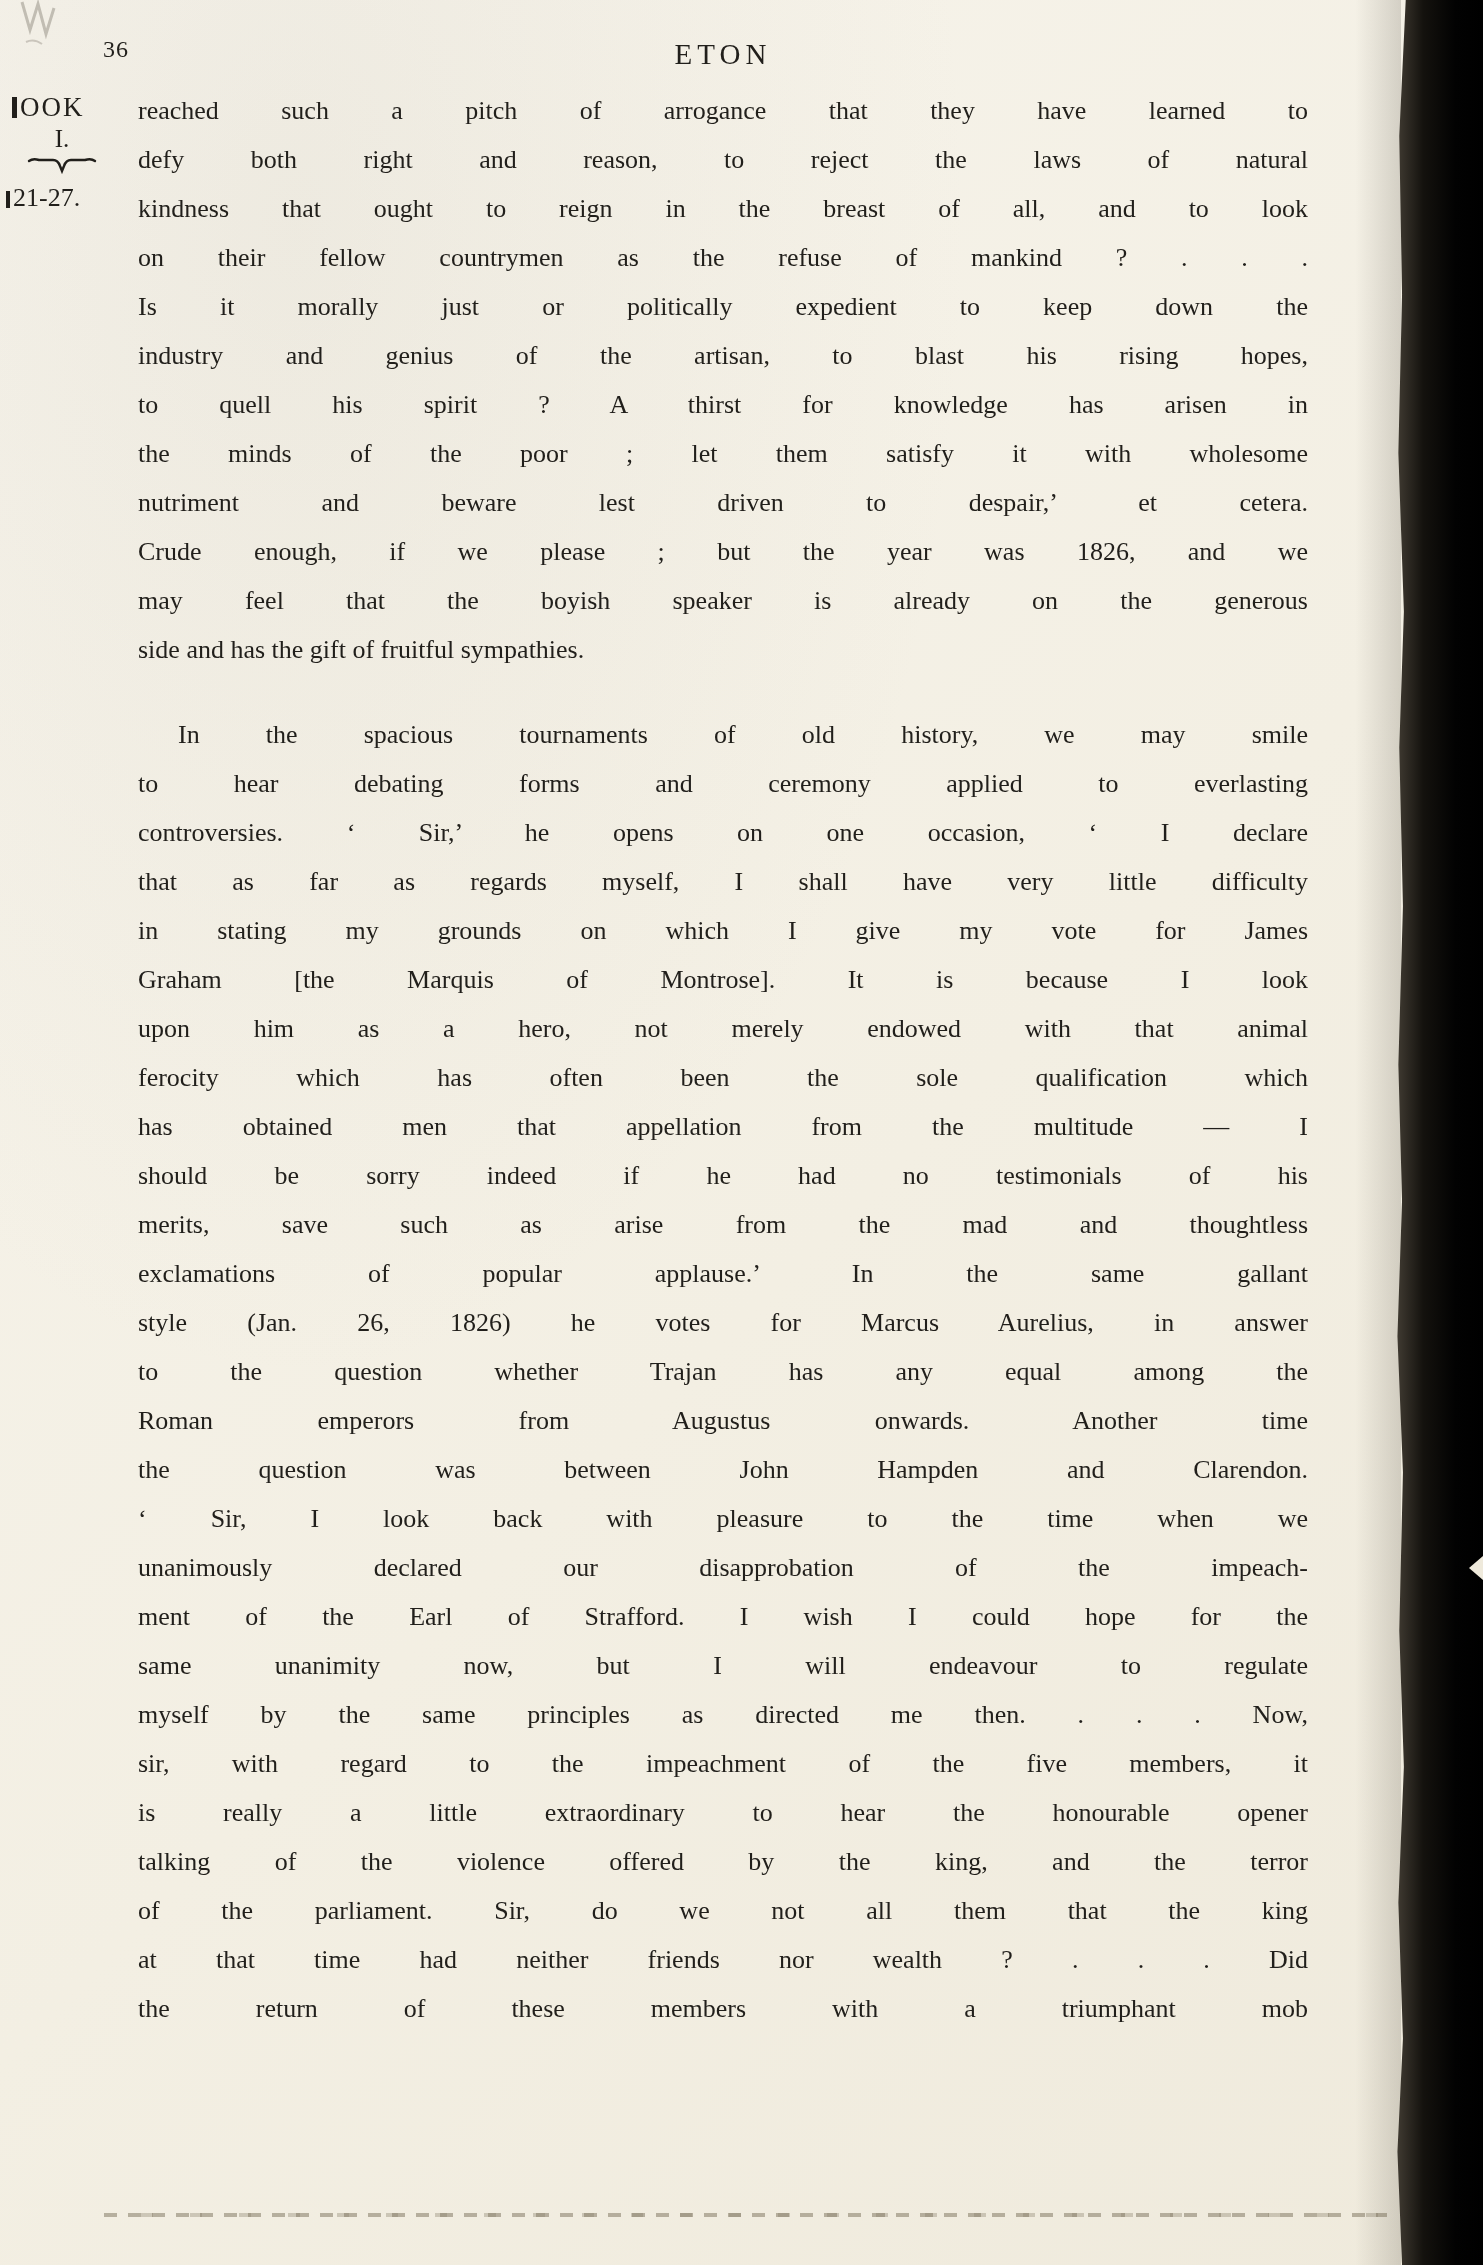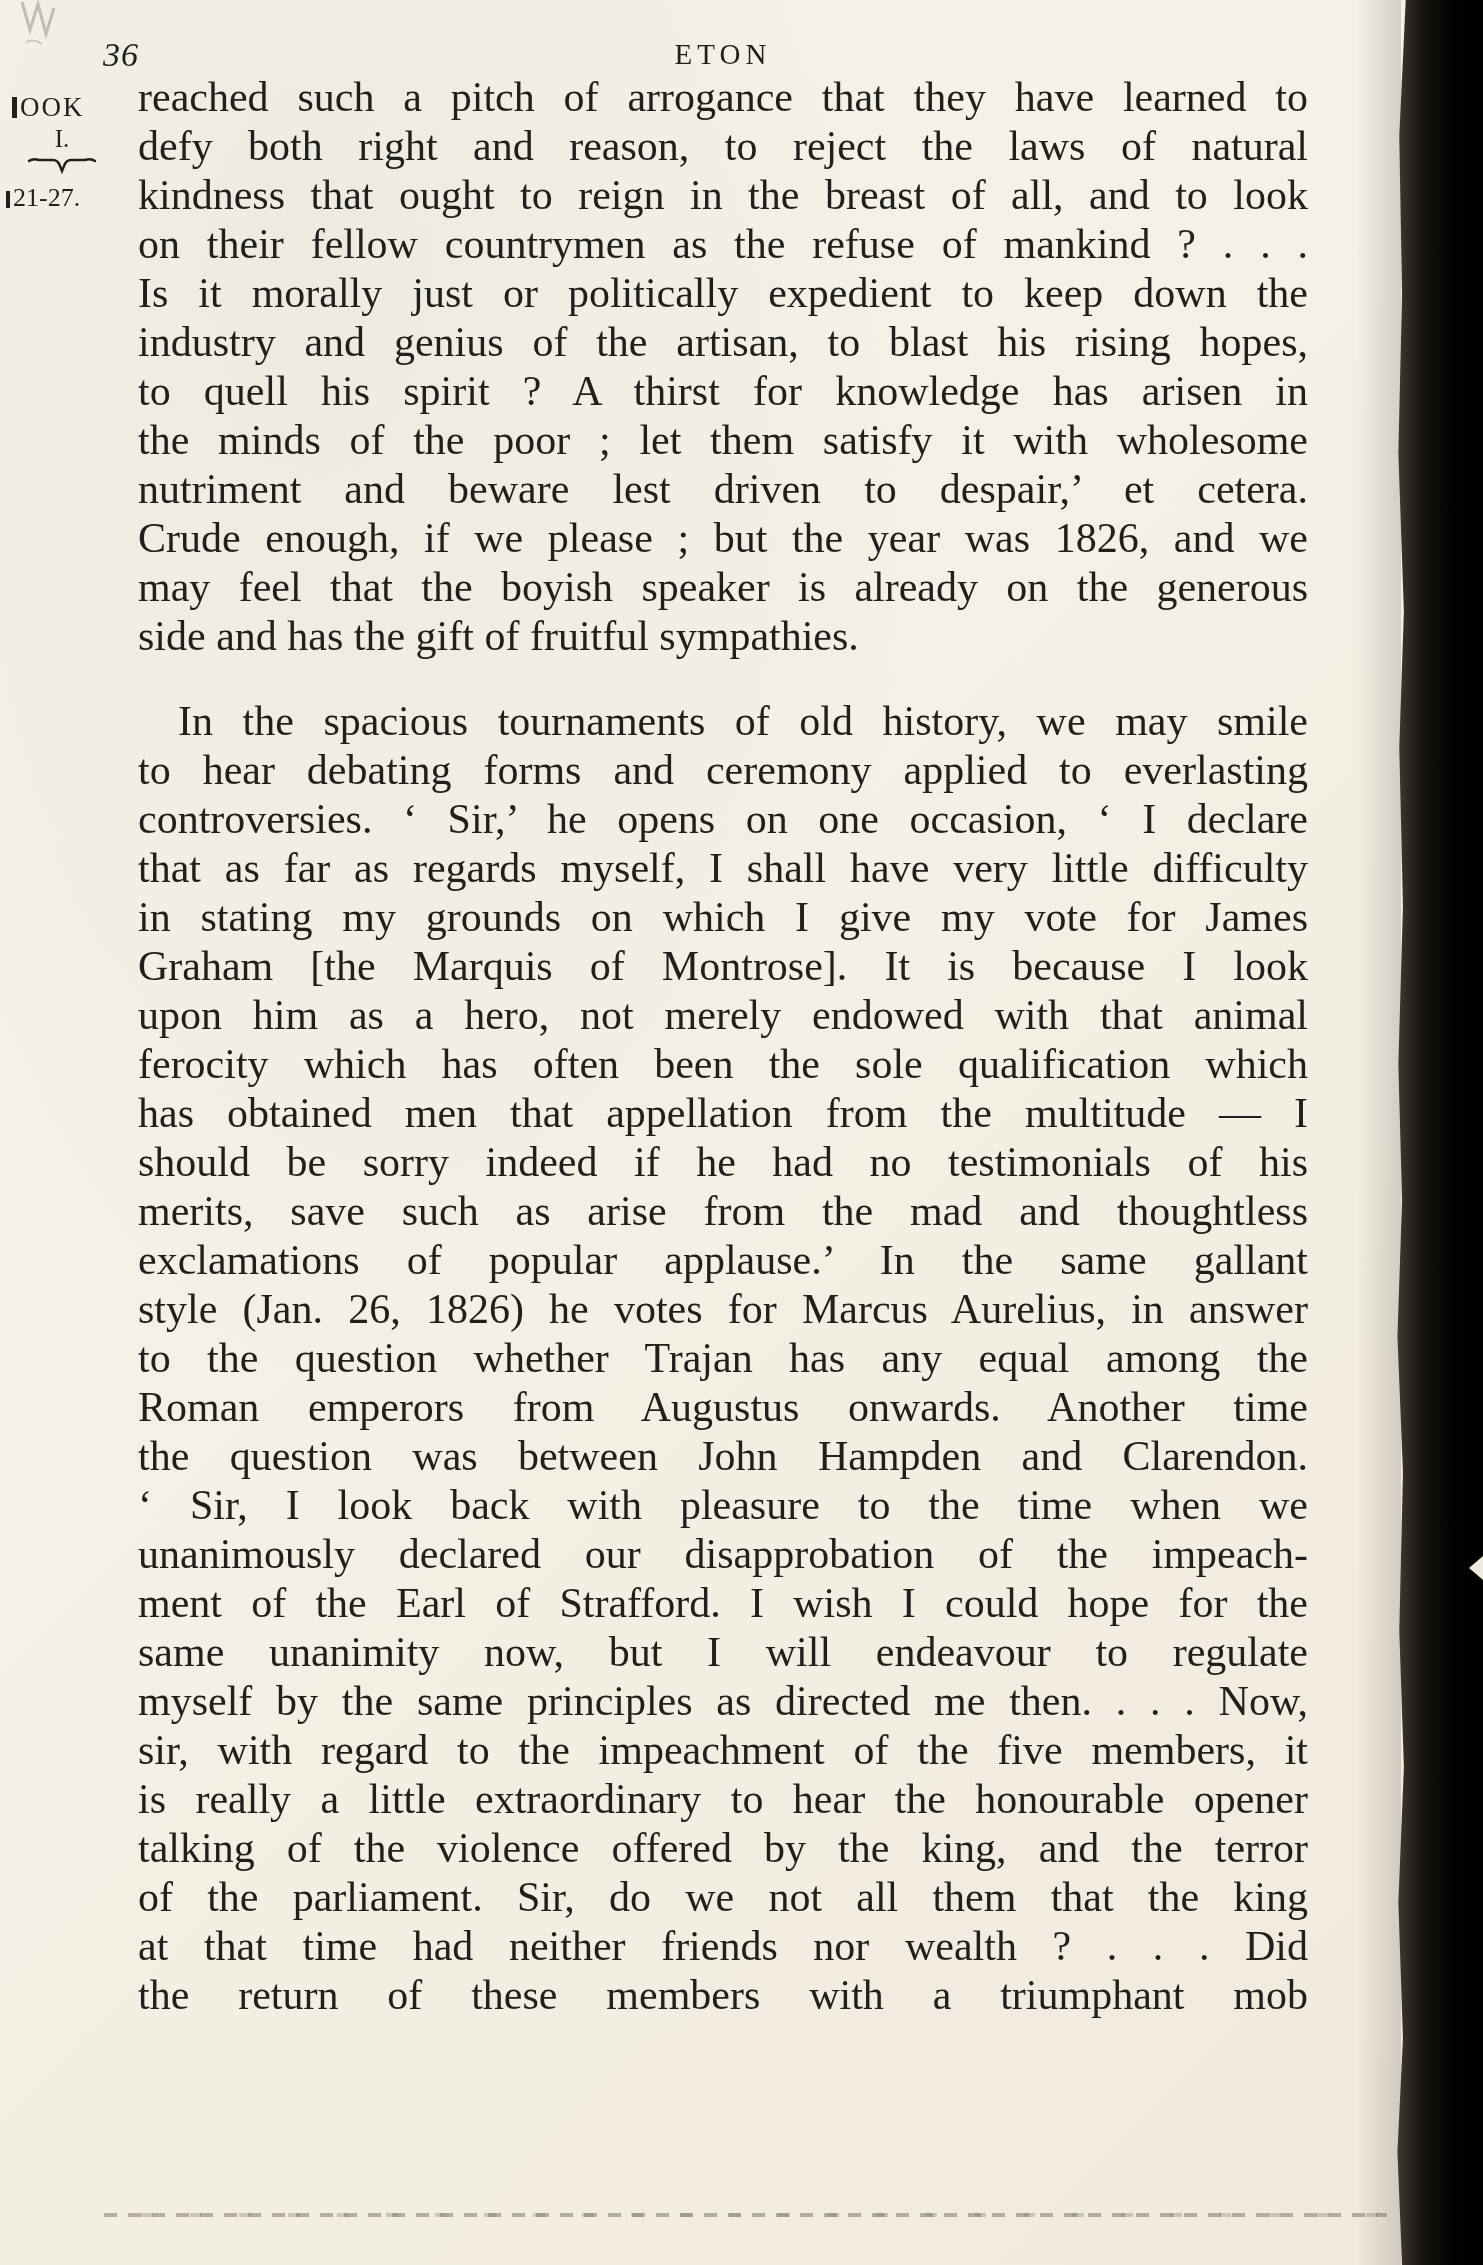--- a/index.html
+++ b/index.html
@@ -25,23 +25,22 @@
     position: absolute;
     top: 36px;
     left: 0;
     width: 100%;
     height: 44px;
   }
   .page-number {
     position: absolute;
     left: 103px;
     top: 0;
-    font-size: 34px;
+    font-size: 24px;
     letter-spacing: 1px;
-    font-style: italic;
   }
   .running-header {
     position: absolute;
     left: 138px;
     width: 1170px;
     top: 2px;
     text-align: center;
     font-size: 29px;
     letter-spacing: 5px;
   }
@@ -81,23 +80,23 @@
     font-size: 26px;
     margin-top: 8px;
     padding-left: 2px;
     white-space: nowrap;
   }
 
   
   .text-block {
     position: absolute;
     left: 138px;
-    top: 73px;
+    top: 86px;
     width: 1170px;
-    font-size: 42px;
+    font-size: 26px;
     line-height: 49px;
   }
   .text-block .line {
     text-align: justify;
     text-align-last: justify;
     white-space: normal;
     height: 49px;
     overflow: visible;
   }
   .text-block .line.lastline {

